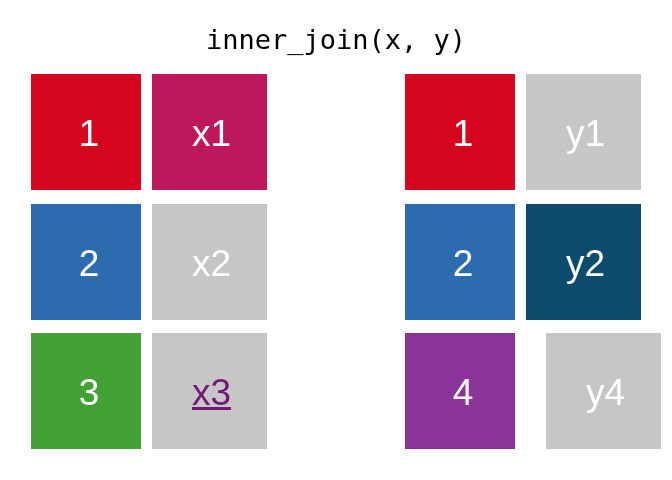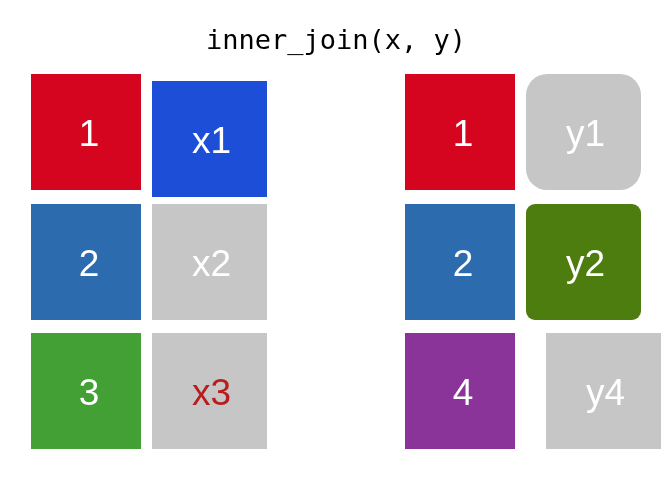--- a/index.html
+++ b/index.html
@@ -94,61 +94,61 @@
 <div id="diagram">
 
   <div class="title" style="color: rgb(0, 0, 0);">inner_join(x, y)</div>
 
   <div class="table left">
 
     <div class="row r0">
       <div class="cell key" style="background-color: rgb(214, 5, 31);">
         <span class="cell-text" style="color: rgb(255, 255, 255);">1</span>
       </div>
-      <div class="cell val" style="background-color: #1d4ed8; margin-top: 7px;">
+      <div class="cell val" style="background-color: #be185d;">
         <span class="cell-text" style="color: rgb(255, 255, 255);">x1</span>
       </div>
     </div>
 
     <div class="row r1">
       <div class="cell key" style="background-color: rgb(44, 107, 173);">
         <span class="cell-text" style="color: rgb(255, 255, 255);">2</span>
       </div>
       <div class="cell val" style="background-color: rgb(198, 198, 198); justify-content: center;">
         <span class="cell-text" style="color: rgb(255, 255, 255);">x2</span>
       </div>
     </div>
 
     <div class="row r2">
       <div class="cell key" style="background-color: rgb(66, 160, 53);">
         <span class="cell-text" style="color: rgb(255, 255, 255);">3</span>
       </div>
       <div class="cell val" style="background-color: rgb(198, 198, 198);">
-        <span class="cell-text" style="color: #b91c1c;">x3</span>
+        <span class="cell-text" style="color: #701a75; text-decoration: underline;">x3</span>
       </div>
     </div>
 
   </div>
 
   <div class="table right">
 
     <div class="row r0">
       <div class="cell key" style="background-color: rgb(214, 5, 31);">
         <span class="cell-text" style="color: rgb(255, 255, 255);">1</span>
       </div>
-      <div class="cell val" style="background-color: rgb(198, 198, 198); border-radius: 21px;">
+      <div class="cell val" style="background-color: rgb(198, 198, 198);">
         <span class="cell-text" style="color: rgb(255, 255, 255);">y1</span>
       </div>
     </div>
 
     <div class="row r1">
       <div class="cell key" style="background-color: rgb(44, 107, 173);">
         <span class="cell-text" style="color: rgb(255, 255, 255);">2</span>
       </div>
-      <div class="cell val" style="background-color: #4d7c0f; border-radius: 9px;">
+      <div class="cell val" style="background-color: #0c4a6e;">
         <span class="cell-text" style="color: rgb(255, 255, 255);">y2</span>
       </div>
     </div>
 
     <div class="row r2">
       <div class="cell key" style="background-color: rgb(138, 52, 154);">
         <span class="cell-text" style="color: rgb(255, 255, 255);">4</span>
       </div>
       <div class="cell val" style="background-color: rgb(198, 198, 198); margin-left: 20px;">
         <span class="cell-text" style="color: rgb(255, 255, 255);">y4</span>

